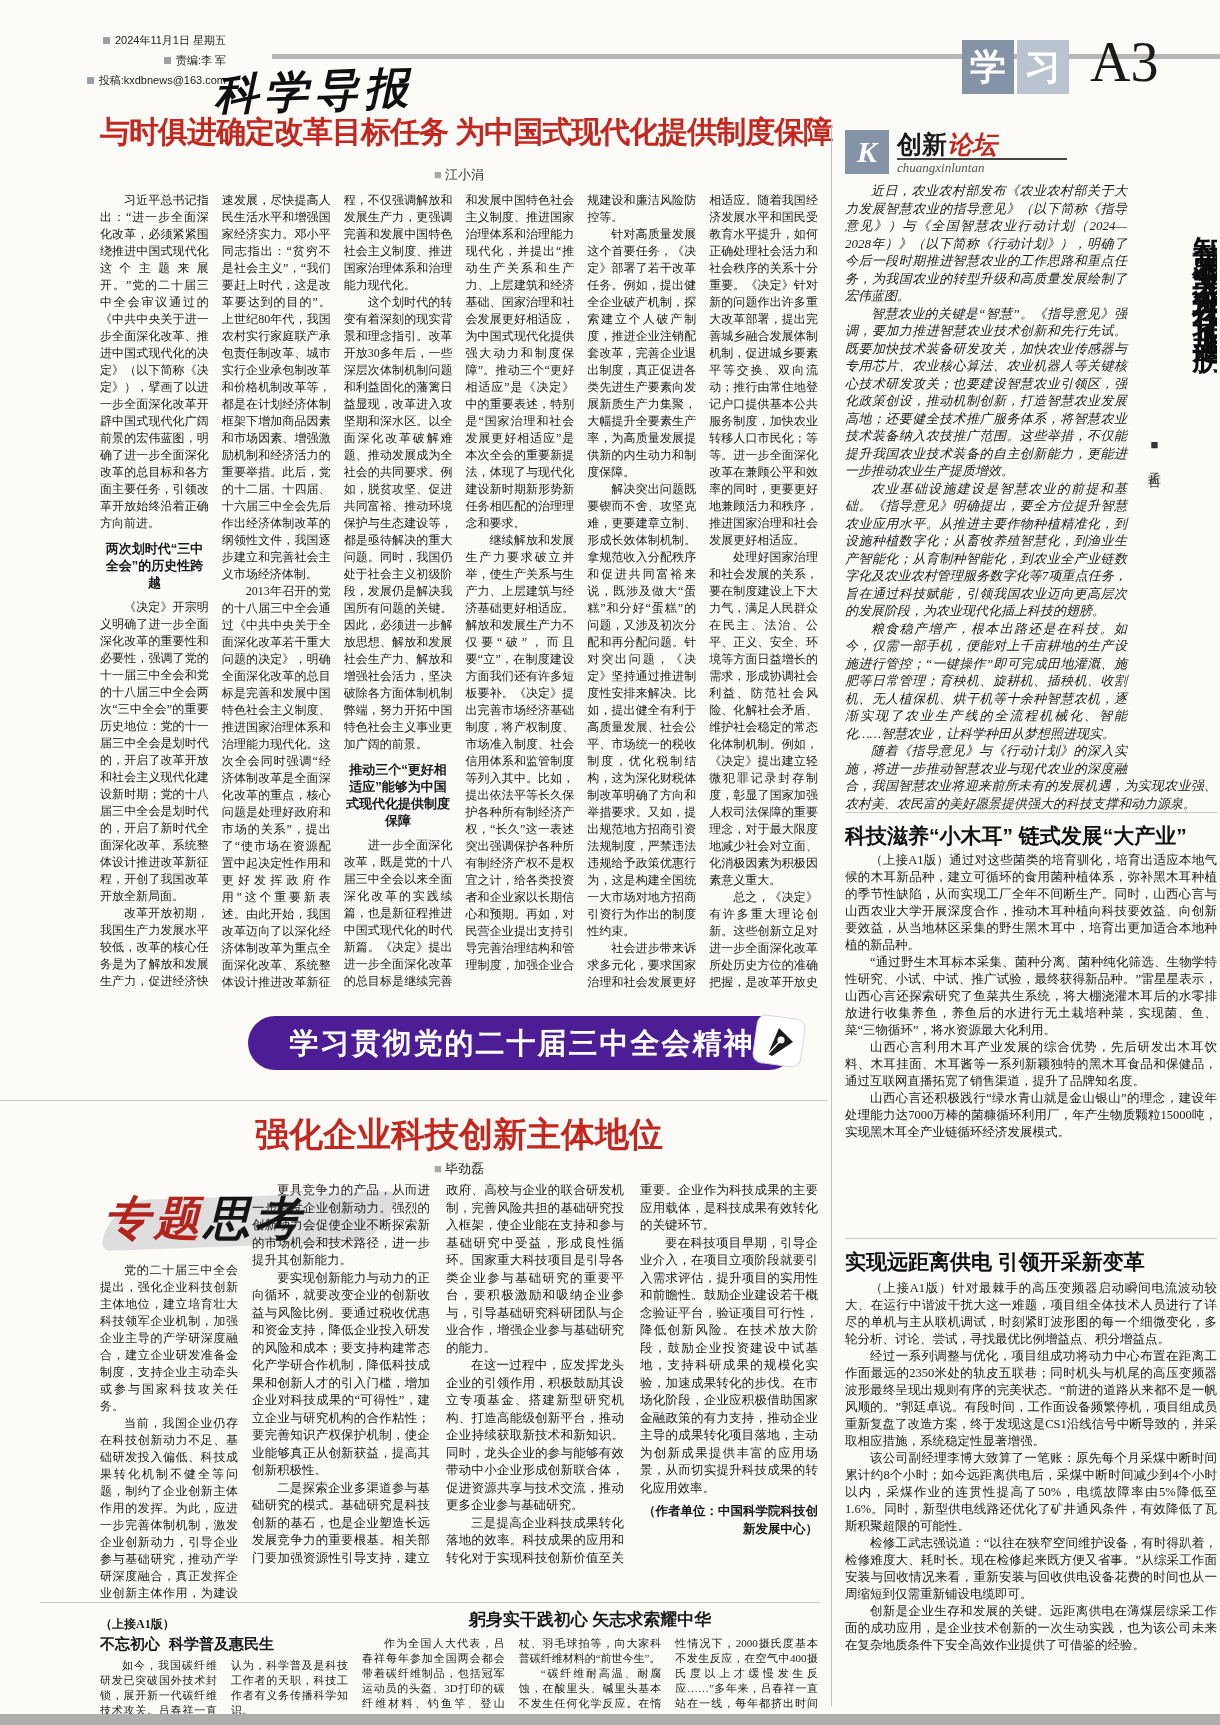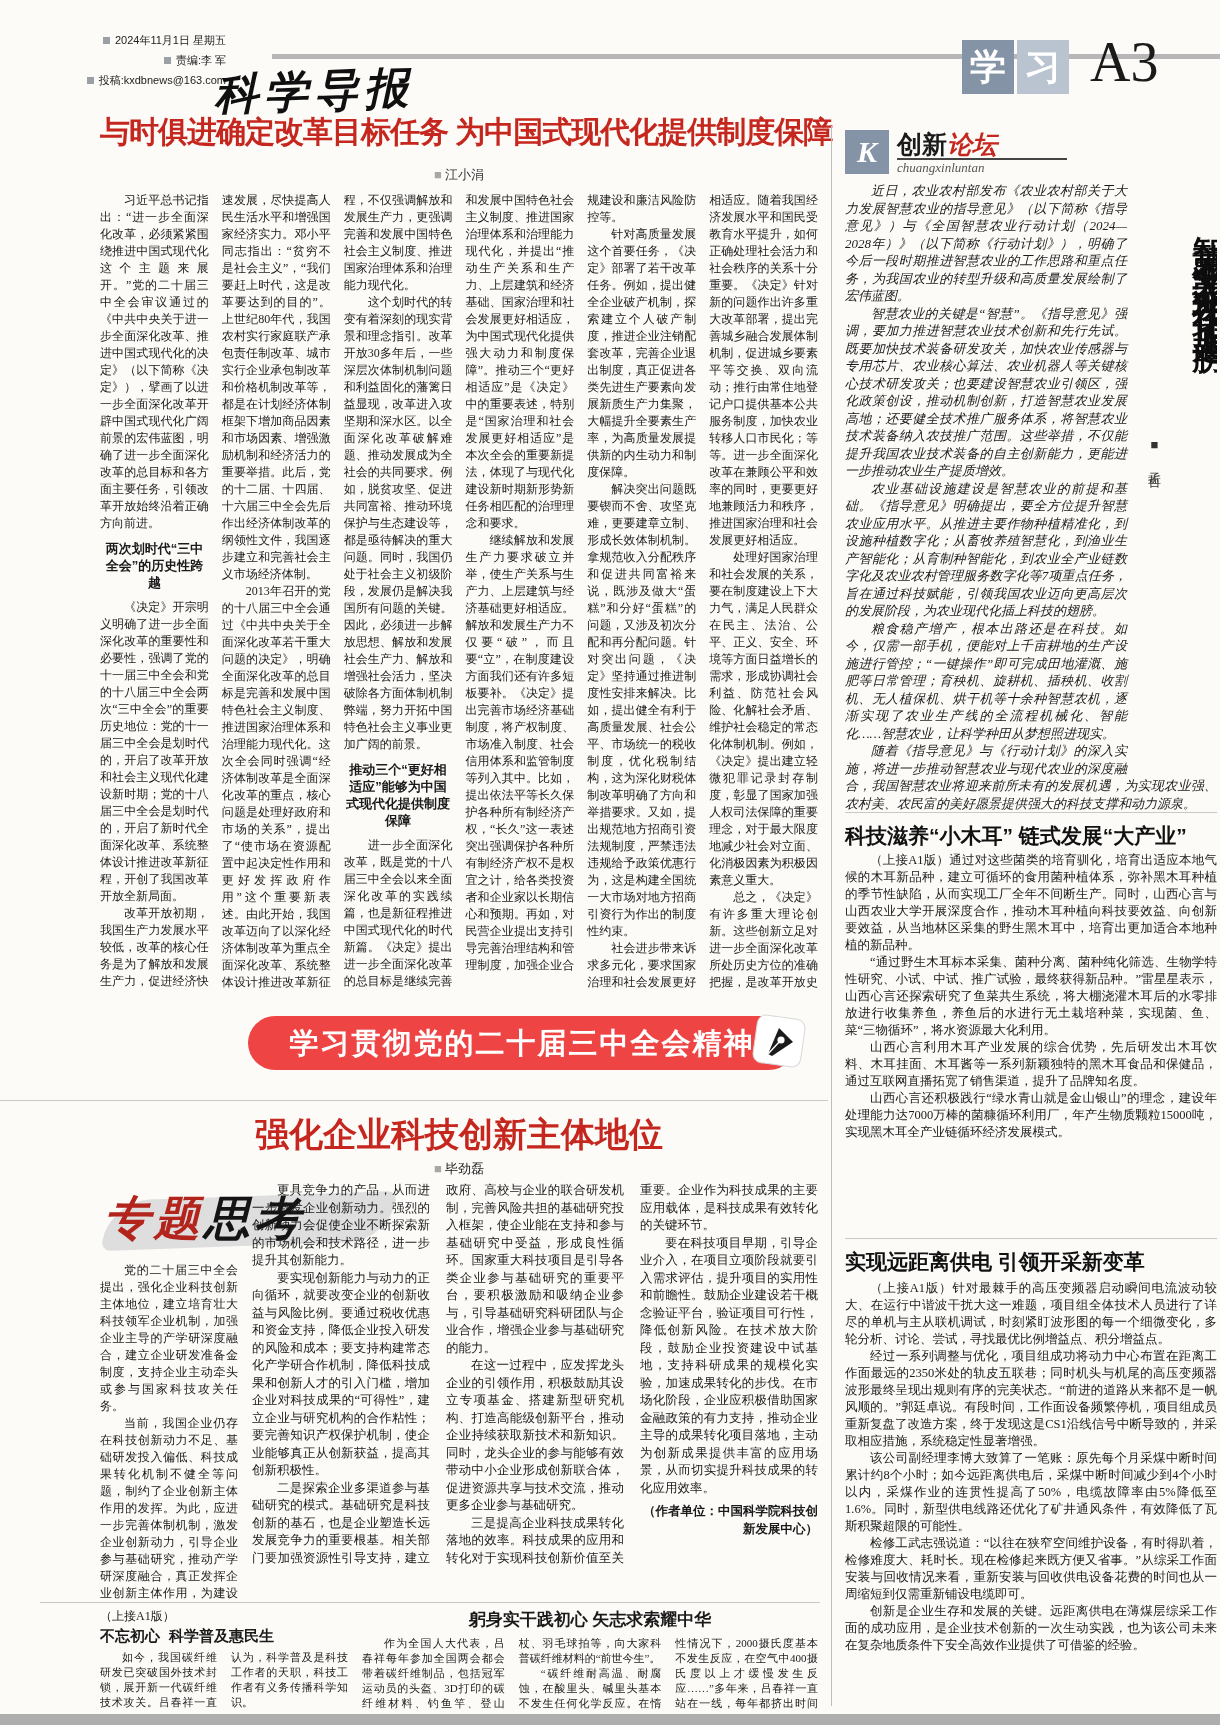--- a/index.html
+++ b/index.html
@@ -24,21 +24,21 @@
   .byline{left:100px;top:166px;width:718px;text-align:center;font-size:13px;color:#333;}
   .byline .sq,.byl2 .sq{color:#a7a7a7;}
   .mainflow{left:100px;top:192px;width:718px;height:812px;overflow:hidden;
             column-count:6;column-gap:13px;font-size:12px;line-height:17px;text-align:justify;}
   .mainflow p,.colflow p{margin:0;text-indent:2em;}
   .mainflow p.sub,.colflow p.sub{font-family:"Liberation Sans","DejaVu Sans",sans-serif;font-weight:bold;
             text-indent:0;text-align:center;font-size:13px;margin:8px 0;}
   .mainflow p.foot,.colflow p.foot{text-indent:0;text-align:right;font-weight:bold;margin-top:6px;}
   
   .rule{background:#c9c9c9;height:1px;}
-  .banner{left:248px;top:1016px;width:548px;height:54px;background:#ef4444;border-radius:28px;
+  .banner{left:248px;top:1016px;width:548px;height:54px;background:#4c1d95;border-radius:28px;
           color:#fff;text-align:center;line-height:54px;font-size:29px;font-weight:bold;letter-spacing:2px;
           font-family:"Liberation Sans","DejaVu Sans",sans-serif;}
   .pennib{position:absolute;right:-14px;top:-6px;width:62px;height:62px;}
   
   .headline2{left:100px;top:1112px;width:718px;text-align:center;font-size:34px;font-weight:bold;
              color:#c5271e;font-family:"Liberation Sans","DejaVu Sans",sans-serif;}
   .byl2{left:100px;top:1160px;width:718px;text-align:center;font-size:13px;}
   .topicbadge{left:100px;top:1186px;width:300px;height:66px;}
   .topicbadge .bg{position:absolute;left:6px;top:10px;width:286px;height:50px;background:#dedede;
                   border-radius:40px 10px 40px 10px;transform:skewX(-12deg) rotate(-2deg);}
@@ -67,21 +67,21 @@
   .vbyline{position:absolute;right:54px;top:255px;writing-mode:vertical-rl;font-size:13px;
            font-style:normal;color:#333;letter-spacing:3px;}
   .vtitle{position:absolute;right:0;top:28px;writing-mode:vertical-rl;font-size:32px;font-weight:bold;
           font-style:normal;letter-spacing:8px;font-family:"Liberation Sans","DejaVu Sans",sans-serif;color:#0d0d0d;}
   .shead{width:372px;font-size:21px;font-weight:bold;font-family:"Liberation Sans","DejaVu Sans",sans-serif;
          color:#111;white-space:nowrap;}
   .sbody{width:372px;overflow:hidden;font-size:12.5px;line-height:17px;text-align:justify;}
   .sbody p{margin:0;text-indent:2em;}
   
   .bL{left:100px;top:1608px;width:248px;height:108px;overflow:hidden;}
-  .bL .cont{font-size:12px;font-weight:normal;}
+  .bL .cont{font-size:12px;font-weight:bold;margin-top:8px;}
   .bL .ttl{font-size:15px;font-weight:bold;font-family:Liberation Mono, monospace;margin:2px 0 4px 0;}
   .bL .cols{column-count:2;column-gap:14px;font-size:11px;line-height:15px;text-align:justify;height:62px;overflow:hidden;}
   .bC{left:362px;top:1608px;width:456px;height:108px;overflow:hidden;}
   .bC .ttl{text-align:center;font-size:17px;font-weight:bold;font-family:"Liberation Sans",sans-serif;margin-bottom:5px;}
   .bC .cols{column-count:3;column-gap:14px;font-size:11px;line-height:15px;text-align:justify;height:76px;overflow:hidden;}
   .cols p{margin:0;text-indent:2em;}
   .botbar{left:0;top:1714px;width:1220px;height:11px;background:#aeaeae;}
 </style>
 </head>
 <body>

